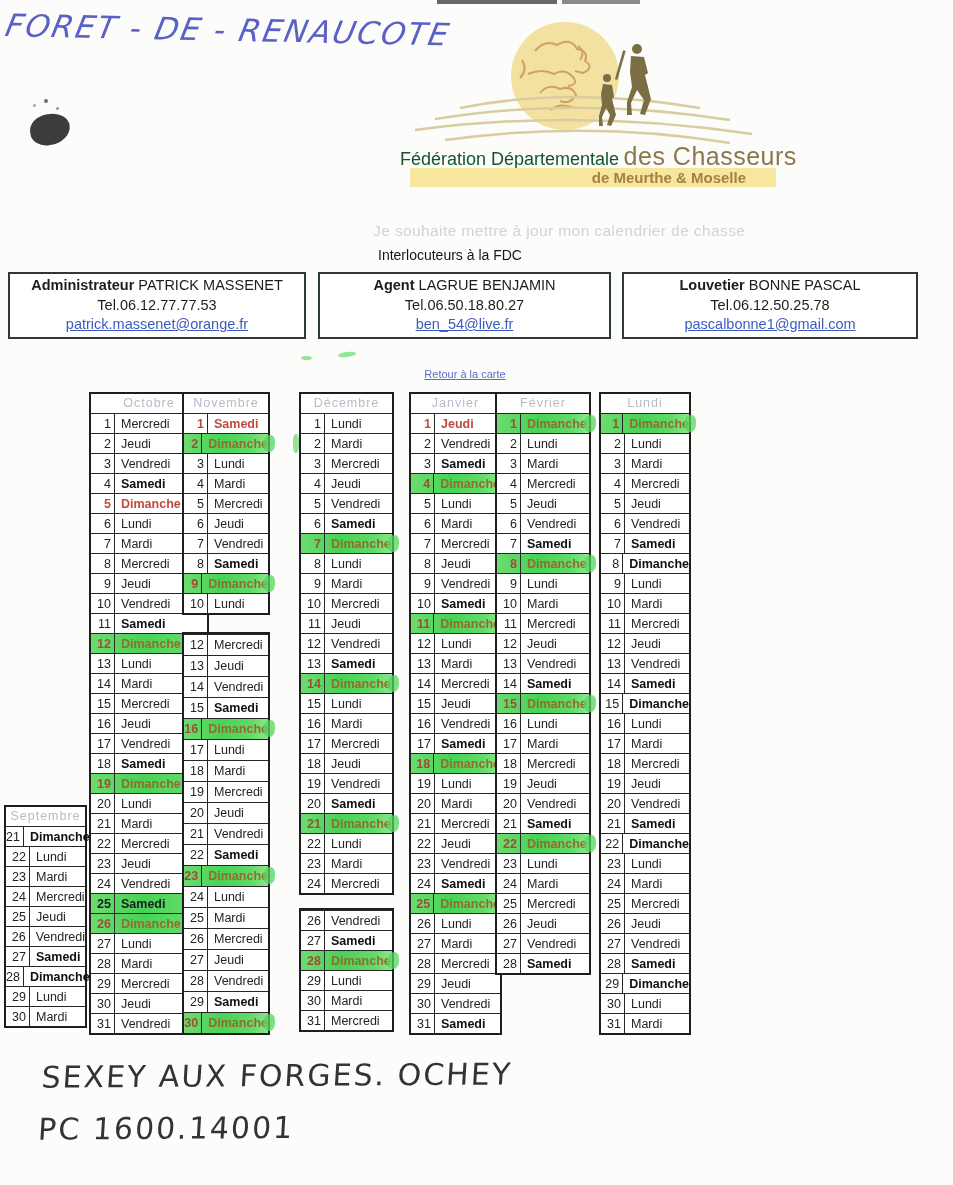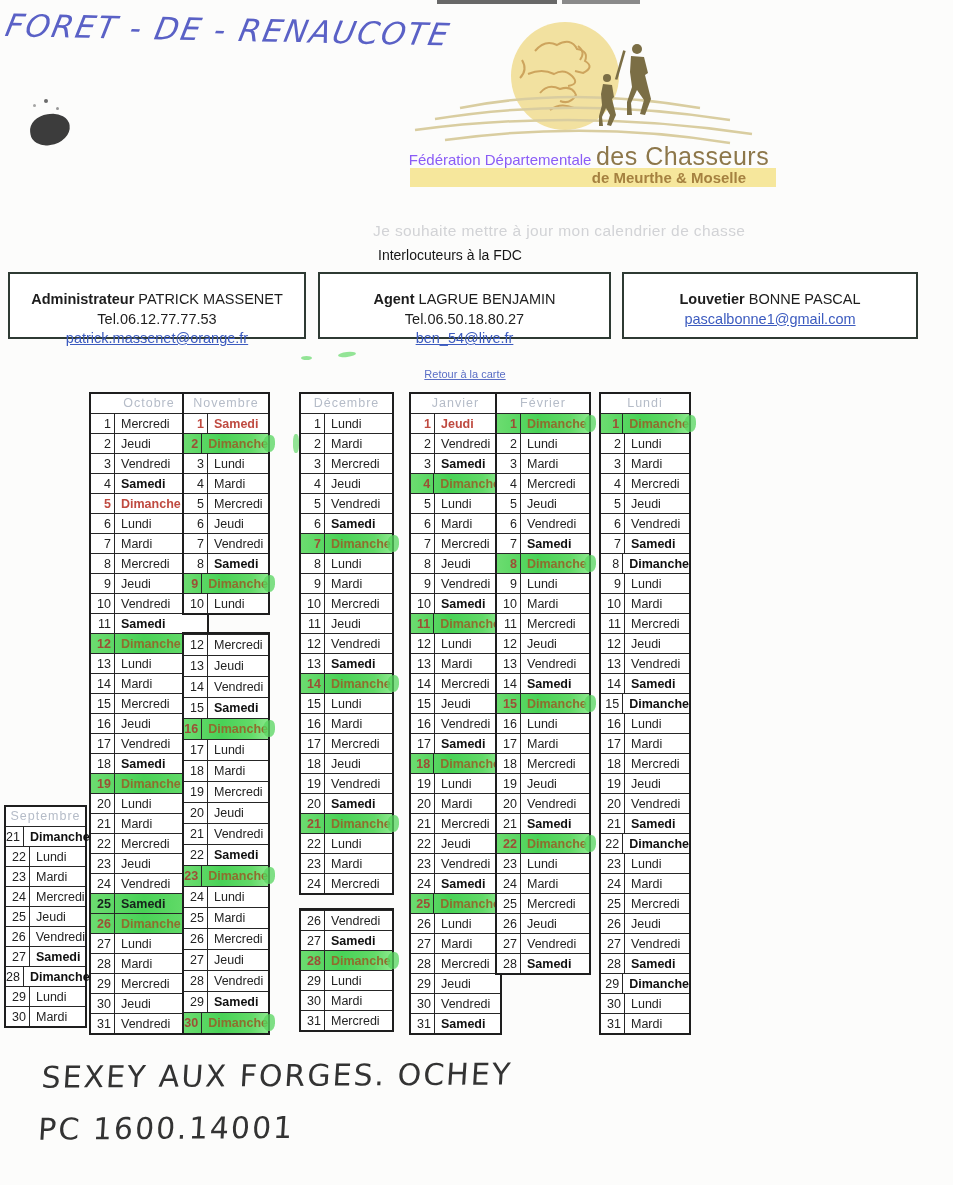--- a/index.html
+++ b/index.html
@@ -36,32 +36,32 @@
   }
   .hw-bottom{
     position:absolute;left:40px;top:1050px;
     font-family:"DejaVu Sans",sans-serif;color:#333;
     font-size:30px;letter-spacing:2px;transform:skewX(-4deg) rotate(-.4deg);
     line-height:52px;white-space:nowrap;
   }
   
   .logo-art{position:absolute;left:400px;top:16px;width:380px;height:130px;}
   .logo-text{position:absolute;left:400px;top:142px;width:378px;text-align:center;white-space:nowrap;}
-  .logo-text .small{font-size:15px;color:#8b5cf6;}
+  .logo-text .small{font-size:18px;color:#14532d;}
   .logo-text .big{font-size:25px;color:#8d774a;letter-spacing:.5px;}
   .logo-band{position:absolute;left:410px;top:168px;width:366px;height:19px;background:#f6e79c;}
   .logo-band span{position:absolute;right:30px;top:0;font-size:15px;font-weight:700;color:#a58140;line-height:19px;}
   
   .faint-line{position:absolute;left:373px;top:222px;font-size:15.5px;color:#d2d3d6;letter-spacing:.4px;white-space:nowrap;}
   .section-title{position:absolute;left:0;top:247px;width:900px;text-align:center;font-size:14px;font-weight:400;color:#161616;}
   .back-link-wrap{position:absolute;left:0;top:364px;width:930px;text-align:center;}
   .back-link{font-size:11px;color:#5a6ec5;text-decoration:underline;}
   
   .cbox{position:absolute;top:272px;height:67px;border:2px solid #2e3a33;background:#fff;
-    box-sizing:border-box;text-align:center;padding-top:16px;font-size:14.5px;color:#1d1d1d;line-height:19.5px;}
+    box-sizing:border-box;text-align:center;padding-top:2px;font-size:14.5px;color:#1d1d1d;line-height:19.5px;}
   .cbox .role{font-weight:700;}
   .cbox .email{color:#3c5bbf;text-decoration:underline;}
   .cb1{left:8px;width:298px;}
   .cb2{left:318px;width:293px;}
   .cb3{left:622px;width:296px;}
   
   .month{position:absolute;}
   .block{border:2px solid #1e1e1e;background:#fff;}
   .m-nov .block:nth-of-type(2){margin-top:17px;}
   .m-dec .block:nth-of-type(2){margin-top:13px;}
@@ -161,20 +161,21 @@
     <span>LAGRUE BENJAMIN</span>
   </div>
   <div>Tel.06.50.18.80.27</div>
   <div><a class="email" href="#">ben_54@live.fr</a></div>
 </div>
 <div class="cbox cb3">
   <div>
     <span class="role">Louvetier</span>
     <span>BONNE PASCAL</span>
   </div>
+  <div>Tel.06.12.50.25.78</div>
   <div><a class="email" href="#">pascalbonne1@gmail.com</a></div>
 </div>
 
 <div class="back-link-wrap">
   <a class="back-link" href="#">Retour à la carte</a>
 </div>
 
 <div class="month m-sep">
     <div class="block">
       <div class="mheader">Septembre</div>

